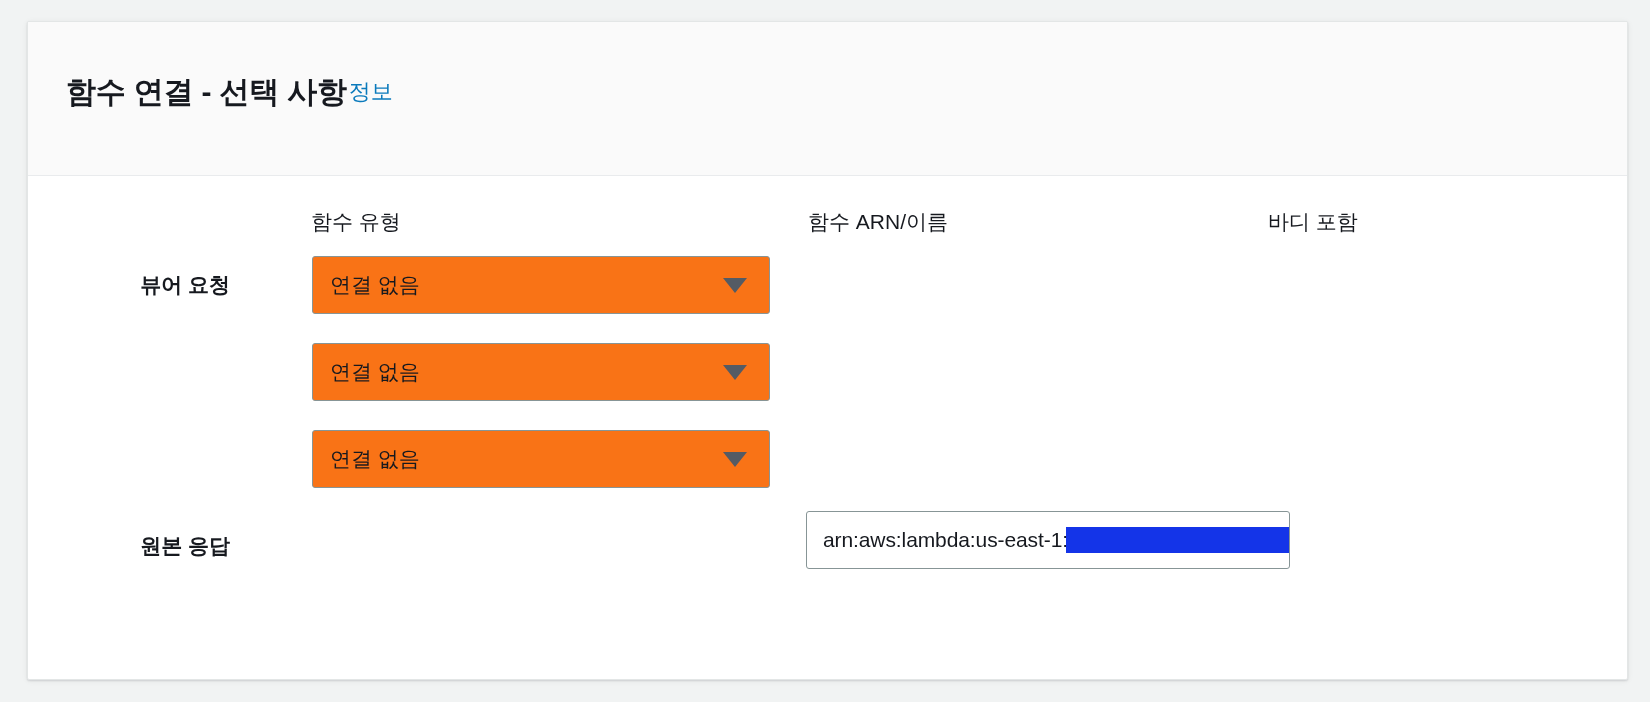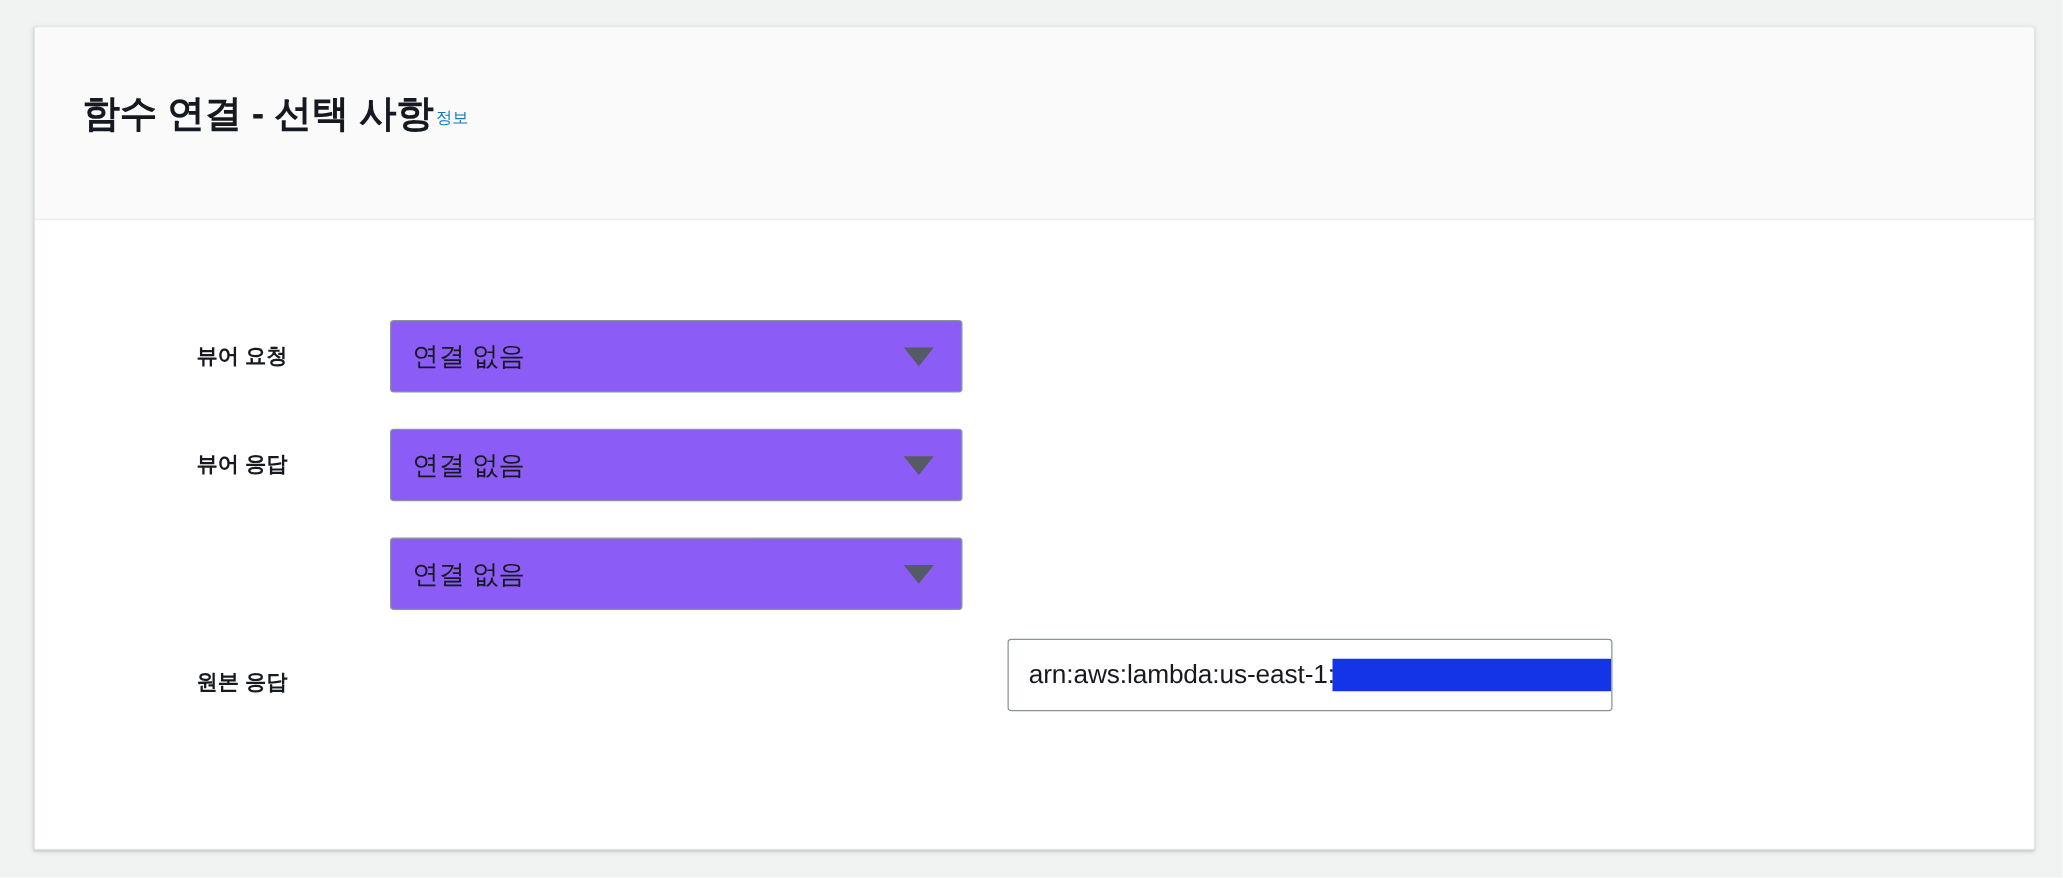--- a/index.html
+++ b/index.html
@@ -54,21 +54,21 @@
   .card-title {
     font-size: 30px;
     font-weight: 700;
     color: #16191f;
     letter-spacing: -0.2px;
     line-height: 1.2;
     white-space: nowrap;
   }
 
   .info-link {
-    font-size: 13px;
+    font-size: 22px;
     color: #0a7abc;
     text-decoration: none;
     cursor: pointer;
     line-height: 1;
     position: relative;
     top: -3px;
   }
 
   .card-description {
     margin-top: 19px;
@@ -114,34 +114,34 @@
     position: relative;
     height: 87px;
   }
 
   .row-label {
     position: absolute;
     left: 0;
     width: 202px;
     top: 15px;
     text-align: right;
-    font-size: 17px;
+    font-size: 21px;
     font-weight: 700;
     color: #16191f;
     line-height: 28px;
     white-space: nowrap;
   }
 
   .select {
     position: absolute;
     left: 284px;
     top: 0;
     width: 458px;
     height: 58px;
-    background: #8b5cf6;
+    background: #f97316;
     border: 1px solid #879596;
     border-radius: 3px;
     box-sizing: border-box;
     display: flex;
     align-items: center;
     cursor: pointer;
   }
 
   .select-value {
     flex: 1 1 auto;
@@ -203,33 +203,37 @@
 
     <header class="card-header">
       <div class="card-title-row">
         <h1 class="card-title">함수 연결 - 선택 사항</h1>
         <a class="info-link" href="#">정보</a>
       </div>
     </header>
 
     <div class="card-body">
 
+      <div class="col-headers">
+        <div class="col-head type">함수 유형</div>
+        <div class="col-head arn">함수 ARN/이름</div>
+        <div class="col-head body">바디 포함</div>
+      </div>
 
       <div class="rows">
 
         <div class="row">
           <div class="row-label">뷰어 요청</div>
           <div class="select">
             <span class="select-value">연결 없음</span>
             <span class="select-arrow"></span>
           </div>
         </div>
 
         <div class="row">
-          <div class="row-label">뷰어 응답</div>
           <div class="select">
             <span class="select-value">연결 없음</span>
             <span class="select-arrow"></span>
           </div>
         </div>
 
         <div class="row">
           <div class="select">
             <span class="select-value">연결 없음</span>
             <span class="select-arrow"></span>

